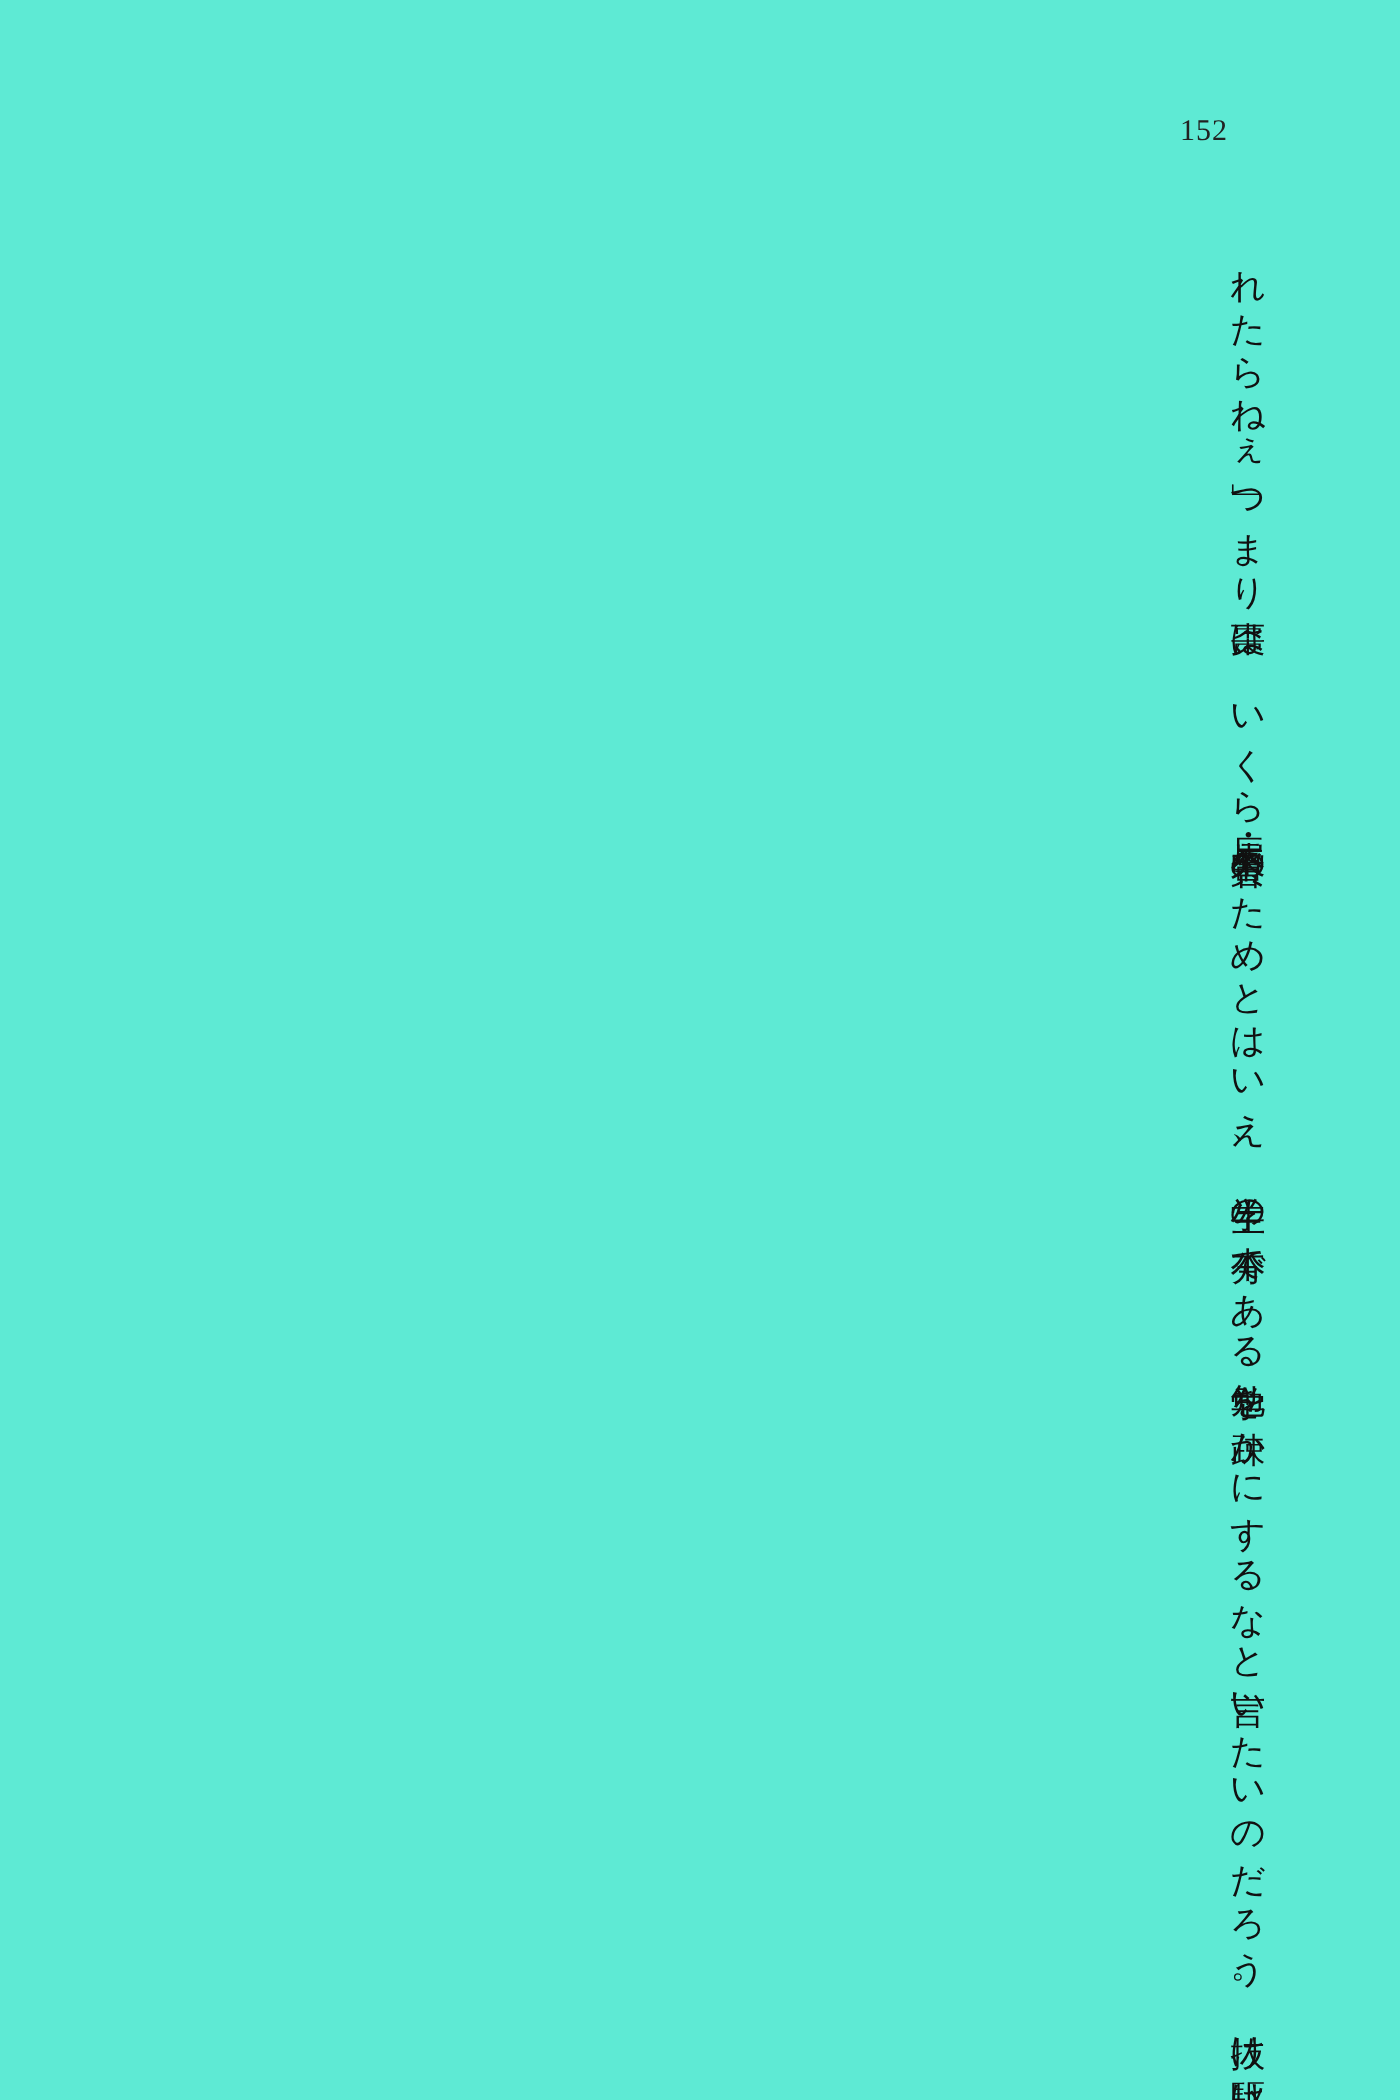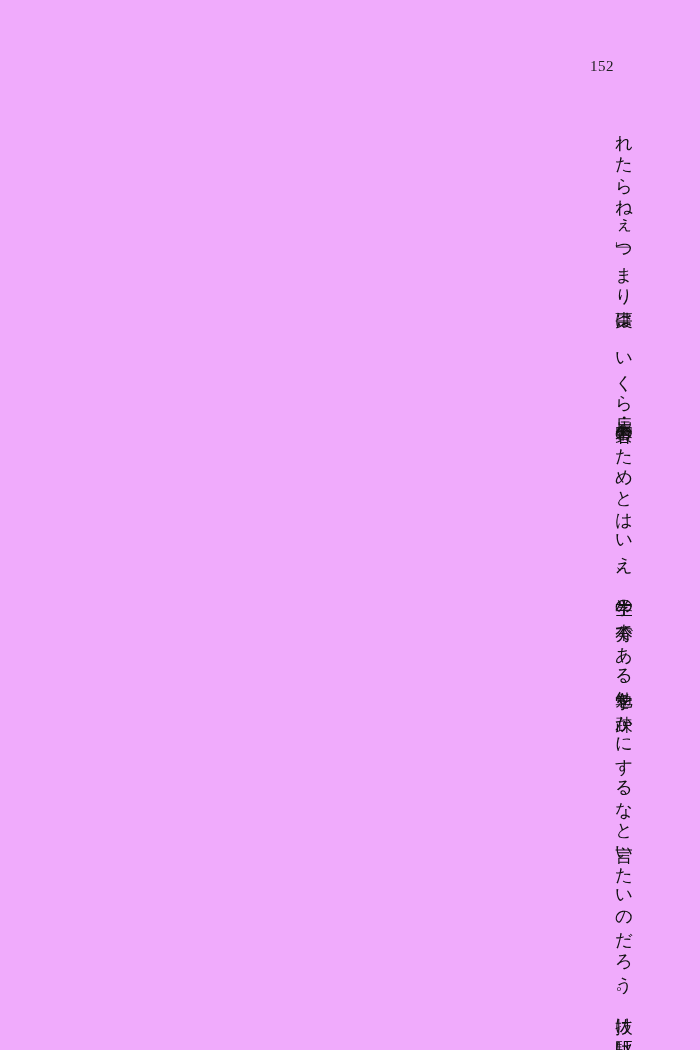--- a/index.html
+++ b/index.html
@@ -12,21 +12,21 @@
     height: 1050px;
     font-family: "Liberation Serif", "DejaVu Serif", serif;
     color: #1a1a1a;
     overflow: hidden;
   }
   .page {
     position: relative;
     width: 700px;
     height: 1050px;
     box-sizing: border-box;
-    background: #f0abfc;
+    background: #5eead4;
     text-decoration: underline;
   }
   .page-number {
     position: absolute;
     top: 58px;
     right: 86px;
     font-size: 15px;
     letter-spacing: 0.5px;
     color: #222;
     font-family: "Liberation Serif", "DejaVu Serif", serif;

